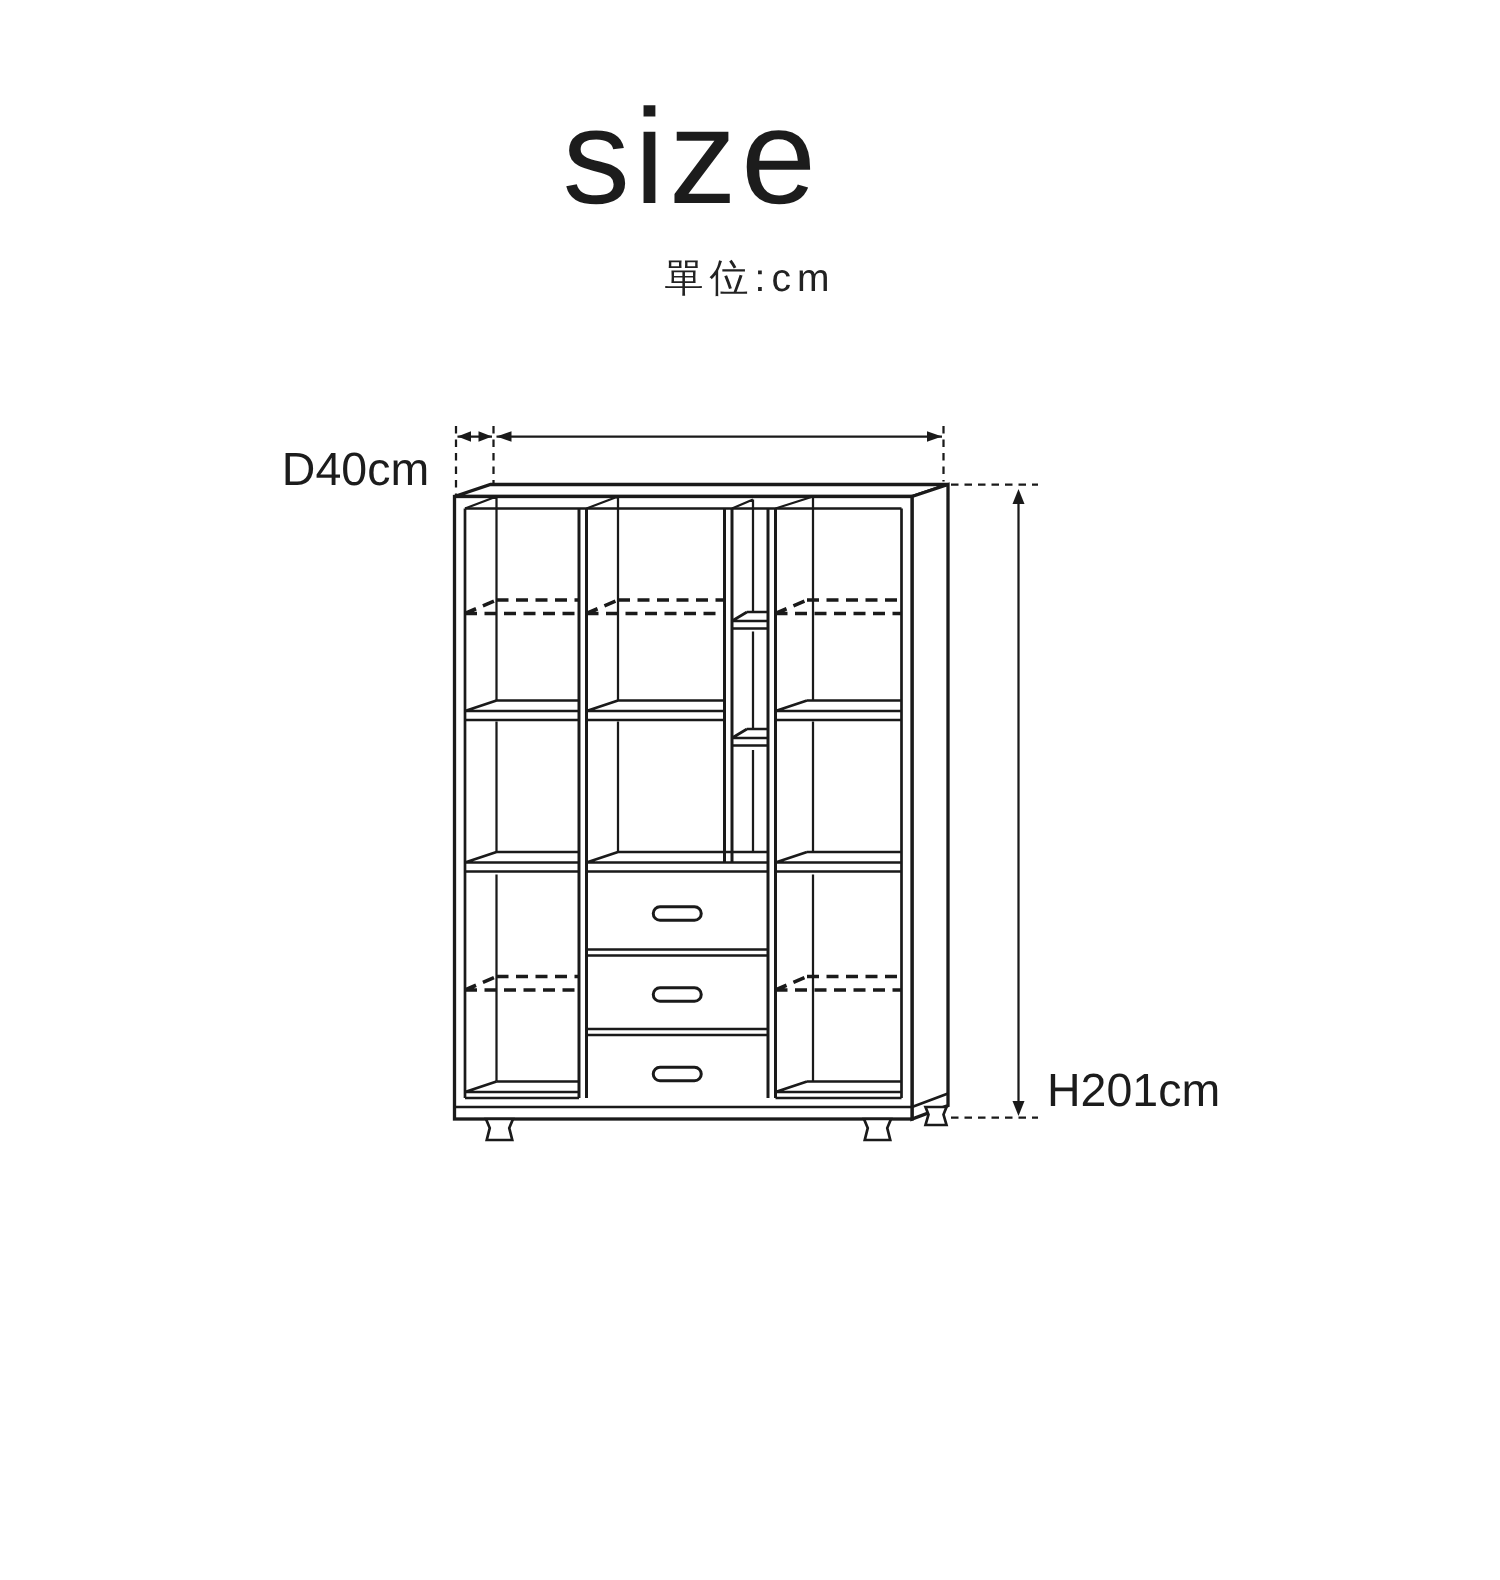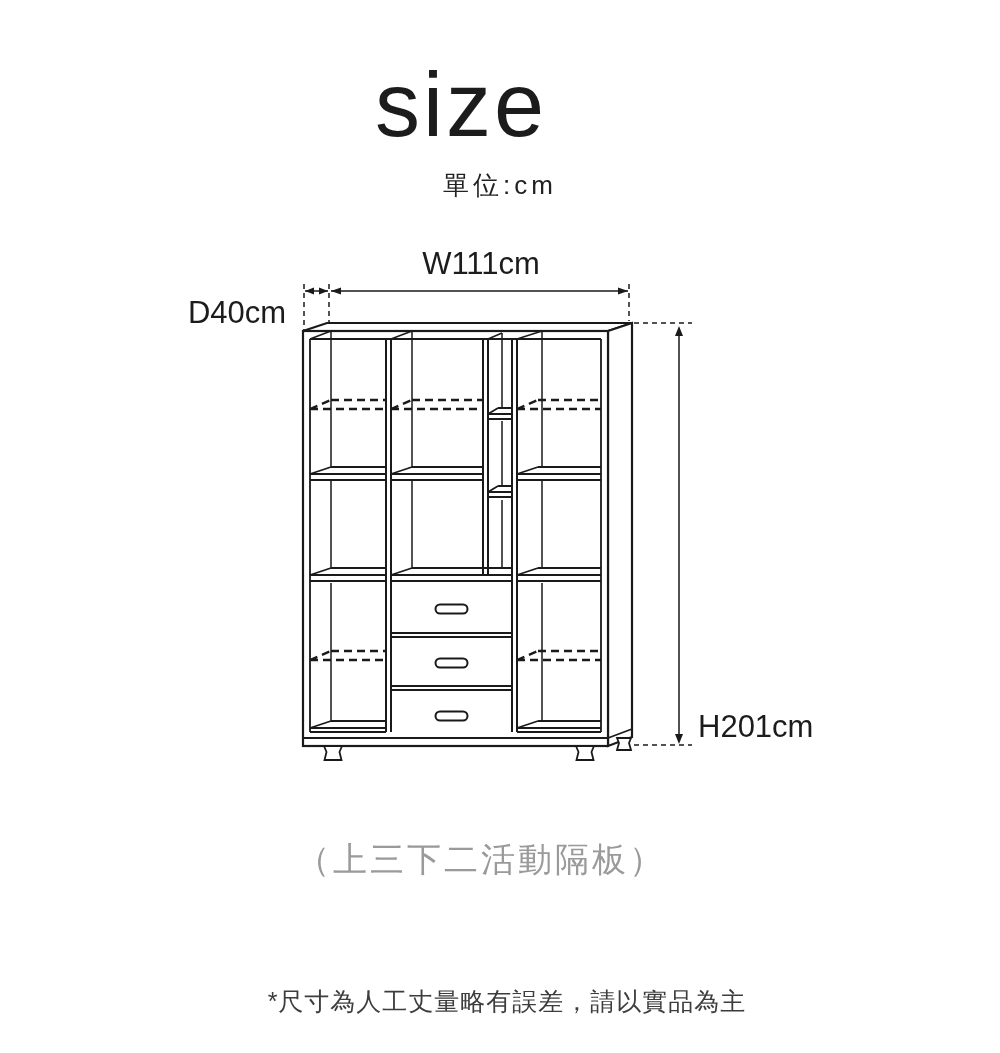--- a/index.html
+++ b/index.html
@@ -126,20 +126,17 @@
       <path class="ln" stroke-width="1.5" d="M305 291 H328 M331 291 H628 M679 330 V740"></path>
       <polygon class="ah" points="305,291 314,287.5 314,294.5"></polygon>
       <polygon class="ah" points="328,291 319,287.5 319,294.5"></polygon>
       <polygon class="ah" points="331,291 341,287.5 341,294.5"></polygon>
       <polygon class="ah" points="628,291 618,287.5 618,294.5"></polygon>
       <polygon class="ah" points="679,326 675,336 683,336"></polygon>
       <polygon class="ah" points="679,744 675,734 683,734"></polygon>
     </g>
   </svg>
 
-  <div class="abs centered dim-label w-label">W111cm</div>
   <div class="abs centered dim-label d-label">D40cm</div>
   <div class="abs dim-label h-label">H201cm</div>
 
-  <div class="abs centered caption">（上三下二活動隔板）</div>
-  <div class="abs centered footnote">*尺寸為人工丈量略有誤差，請以實品為主</div>
 
 </div>
 
 </body></html>

